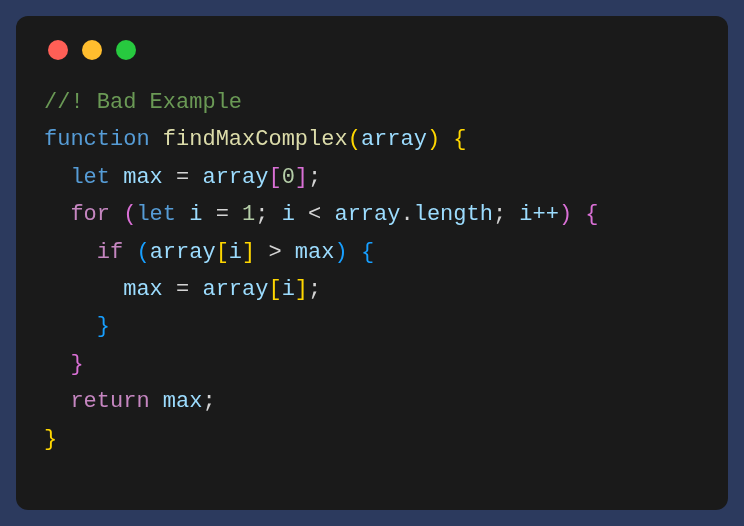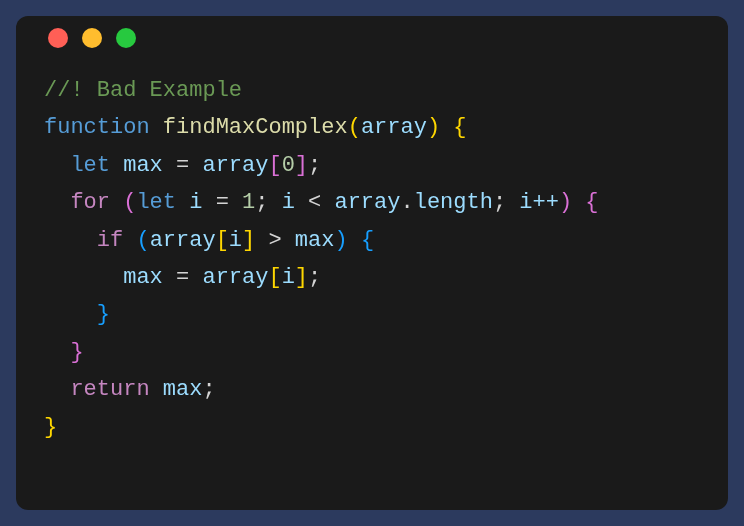--- a/index.html
+++ b/index.html
@@ -10,21 +10,21 @@
       display: flex;
       align-items: center;
       justify-content: center;
       font-family: 'Consolas', 'Monaco', 'Courier New', monospace;
     }
     .window {
       width: 712px;
       height: 494px;
       background: #1a1a1a;
       border-radius: 12px;
-      padding: 8px 28px;
+      padding: 20px 28px;
       display: flex;
       flex-direction: column;
     }
     .traffic-lights {
       display: flex;
       gap: 14px;
       margin-bottom: 24px;
       padding-top: 4px;
       padding-left: 4px;
     }

